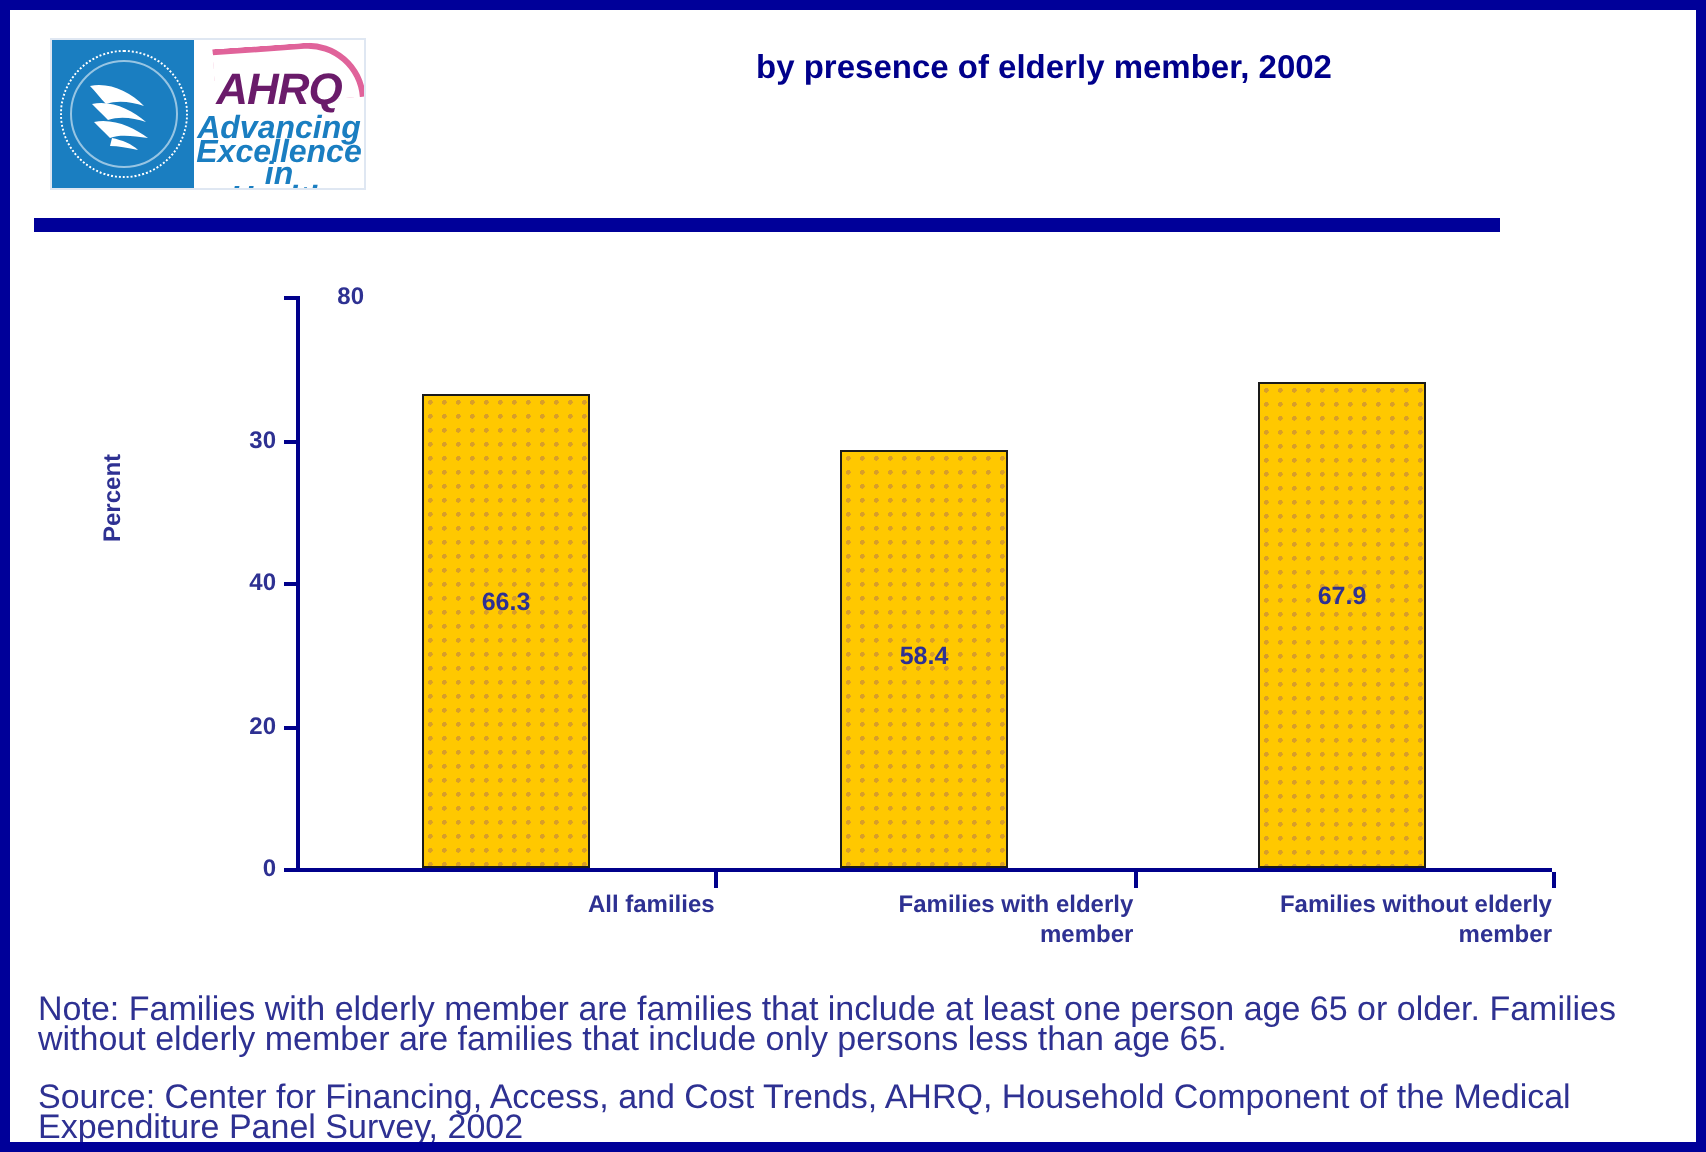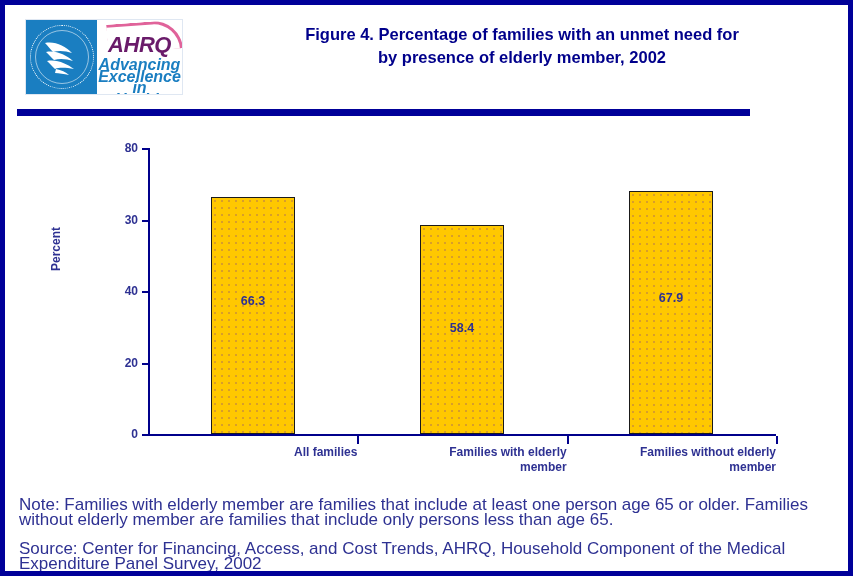--- a/index.html
+++ b/index.html
@@ -263,21 +263,20 @@
         <div id="ahrq-word">AHRQ</div>
         <div id="ahrq-tag">
           <div>Advancing</div>
           <div>Excellence in</div>
           <div>Health Care</div>
         </div>
       </div>
     </div>
 
     <div id="title">
-      <div>Figure 4. Percentage of families with an unmet need for</div>
       <div>by presence of elderly member, 2002</div>
     </div>
 
     <div id="header-rule"></div>
   </div>
 
   <div id="chart">
     <div class="axis-line" id="y-axis"></div>
     <div class="axis-line" id="x-axis"></div>
     <div id="y-axis-title">Percent</div>
@@ -292,21 +291,21 @@
         </div>
         <div class="y-tick" style="top: 175px;"></div>
         <div class="y-tick-wrap" style="top: 169px;">
           <div class="y-tick-label">40</div>
         </div>
         <div class="y-tick" style="top: 103.5px;"></div>
         <div class="y-tick-wrap" style="top: 97.5px;">
           <div class="y-tick-label">30</div>
         </div>
         <div class="y-tick" style="top: 32px;"></div>
-        <div class="y-tick-wrap" style="top: 26px;">
+        <div class="y-tick-wrap" style="top: 26px; padding-left: 44px;">
           <div class="y-tick-label">80</div>
         </div>
       </div>
     <div id="x-ticks">
         <div class="x-tick" style="left: 352.333px;"></div>
         <div class="x-tick" style="left: 561.667px;"></div>
         <div class="x-tick" style="left: 771px;"></div>
       </div>
     <div id="bars">
         <div class="bar" style="left: 206px; top: 81px; width: 84px; height: 237px;"></div>

